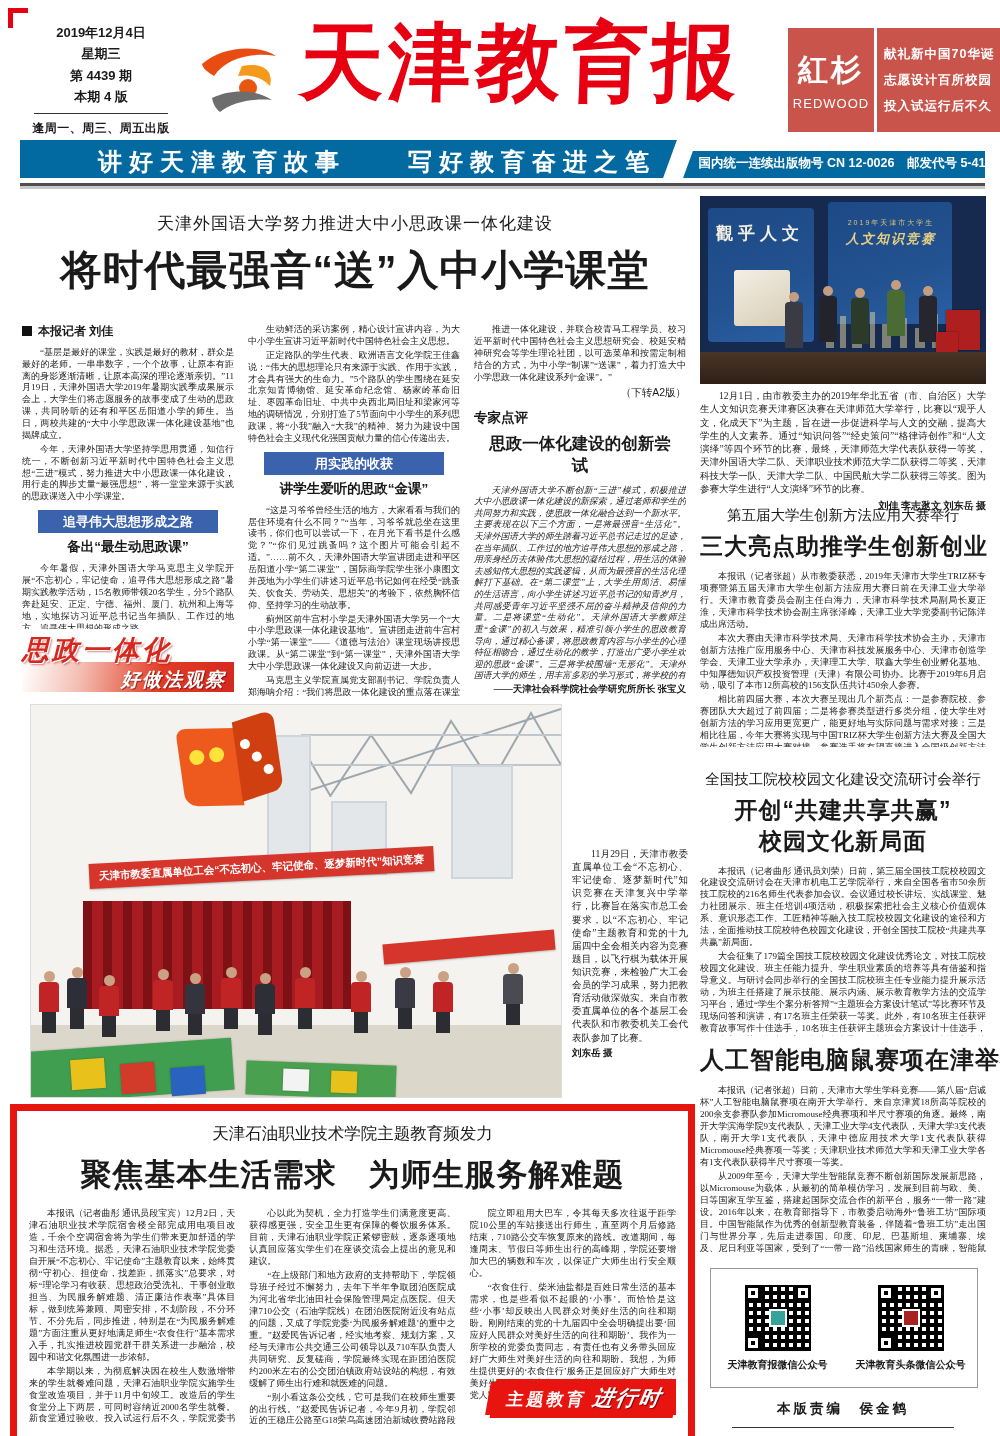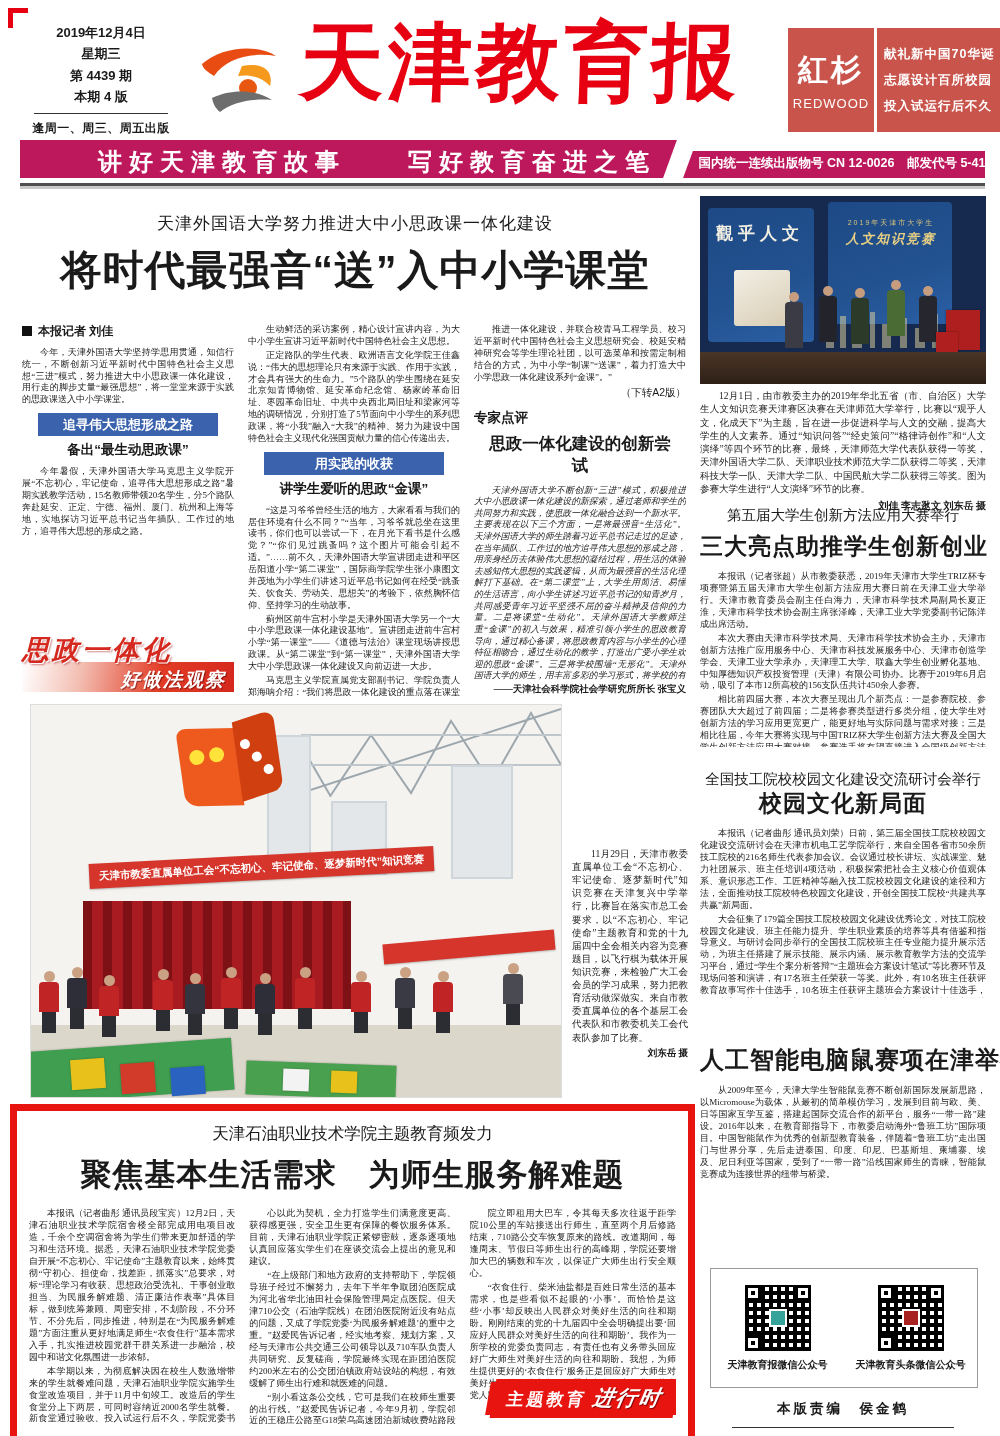--- a/index.html
+++ b/index.html
@@ -19,21 +19,21 @@
             font-size:84px;line-height:1.15;letter-spacing:4px;white-space:nowrap;
             transform:skewX(-2deg)}
   .redwood{position:absolute;left:788px;top:28px;height:104px;display:flex;gap:3px}
   .rw-box{background:#c9544c;color:#fff;width:86px;display:flex;flex-direction:column;
           align-items:center;justify-content:center}
   .rw-cn{font-size:30px;letter-spacing:3px;font-weight:bold}
   .rw-en{font-size:13px;letter-spacing:1px;margin-top:5px;font-family:"Liberation Sans",sans-serif}
   .rw-lines{background:#c9544c;color:#fff;width:112px;display:flex;flex-direction:column;
             justify-content:center;gap:9px;padding:0 7px;font-size:12.5px;font-weight:bold;
             font-family:"Liberation Sans",sans-serif;letter-spacing:1px}
-  .blue-banner{position:absolute;left:20px;top:140px;width:965px;height:38px;background:#be185d}
+  .blue-banner{position:absolute;left:20px;top:140px;width:965px;height:38px;background:#0369a1}
   .slogan{position:absolute;left:78px;top:6px;color:#fff;font-weight:bold;font-size:24px;
           letter-spacing:7px;font-family:"Liberation Sans",sans-serif;white-space:nowrap}
   .banner-topwhite{position:absolute;left:668px;top:0;width:300px;height:11px;background:#fff}
   .banner-notch{position:absolute;left:650px;top:-2px;width:20px;height:42px;background:#fff;
                 transform:skewX(-20deg)}
   .pubcode{position:absolute;left:676px;top:15px;width:292px;text-align:center;color:#fff;
            font-weight:bold;font-size:12.5px;font-family:"Liberation Sans",sans-serif}
   .header-rule{position:absolute;left:20px;top:183px;width:965px;height:3px;background:#4f4f4f;
                box-shadow:0 3px 0 #c9c9c9}
 
@@ -94,21 +94,21 @@
   .gfloor{position:absolute;left:0;bottom:0;width:100%;height:72px;background:#dcd7cb}
   .mat{position:absolute;box-shadow:0 0 2px rgba(0,0,0,.3)}
   .pfig{position:absolute;width:24px;height:62px}
   .pfig .head{position:absolute;left:7px;top:0;width:11px;height:11px;border-radius:50%;background:#caa183}
   .pfig .body{position:absolute;left:2px;top:11px;width:20px;height:30px;border-radius:4px 4px 0 0}
   .pfig .legs{position:absolute;left:5px;top:41px;width:14px;height:21px;background:#2c2c33}
 
   .gym-caption{position:absolute;left:572px;top:848px;width:116px;font-size:9.5px;line-height:1.38;
                text-align:justify}
   .gym-caption p{margin:0;text-indent:2em}
-  .gym-credit{text-align:right;font-weight:bold;font-size:9.5px;margin-top:2px}
+  .gym-credit{text-align:left;font-weight:bold;font-size:9.5px;margin-top:2px}
 
   
   .bottom{position:absolute;left:10px;top:1104px;width:685px;height:340px;box-sizing:border-box;
           border:7px solid #e8140f;background:#fff;padding:6px 12px 0}
   .bottom .kicker{text-align:center;font-family:"Liberation Sans",sans-serif;font-size:16.5px;margin-top:6px}
   .bottom .headline{text-align:center;font-family:"Liberation Sans",sans-serif;font-weight:900;
                     font-size:31px;margin:9px 0 12px;letter-spacing:1px;white-space:nowrap}
   .bcols{display:flex;gap:14px;height:216px;overflow:hidden}
   .bcol{position:relative;width:208px;font-size:9px;line-height:1.33;text-align:justify}
   .bcol p{margin:0 0 2px;text-indent:2em}
@@ -215,20 +215,21 @@
   <section class="lead">
     <div class="kicker">天津外国语大学努力推进大中小思政课一体化建设</div>
     <h2 class="headline">将时代最强音“送”入中小学课堂</h2>
     <div class="columns">
 
       <div class="col">
         <div class="byline">
           <span class="sq"></span><span>本报记者 刘佳</span>
         </div>
         <div class="col1-text">
+          <p>“基层是最好的课堂，实践是最好的教材，群众是最好的老师。一串串数字，一个个故事，让原本有距离的身影逐渐清晰，让原本高深的理论逐渐亲切。”11月19日，天津外国语大学2019年暑期实践季成果展示会上，大学生们将志愿服务的故事变成了生动的思政课，共同聆听的还有和平区岳阳道小学的师生。当日，两校共建的“大中小学思政课一体化建设基地”也揭牌成立。</p>
           <p>今年，天津外国语大学坚持学思用贯通，知信行统一，不断创新习近平新时代中国特色社会主义思想“三进”模式，努力推进大中小思政课一体化建设，用行走的脚步丈量“最强思想”，将一堂堂来源于实践的思政课送入中小学课堂。</p>
           <div class="sec-head">追寻伟大思想形成之路</div>
           <div class="sec-sub">备出“最生动思政课”</div>
           <p>今年暑假，天津外国语大学马克思主义学院开展“不忘初心，牢记使命，追寻伟大思想形成之路”暑期实践教学活动，15名教师带领20名学生，分5个路队奔赴延安、正定、宁德、福州、厦门、杭州和上海等地，实地探访习近平总书记当年插队、工作过的地方，追寻伟大思想的形成之路。</p>
 
         </div>
         <div class="szyth">
           <div class="szyth-top">思政一体化</div>
           <div class="szyth-bar">
             <span>好做法观察</span>
@@ -438,30 +439,32 @@
     <h3 class="r-headline">三大亮点助推学生创新创业</h3>
     <div class="r-body" style="height:176px;overflow:hidden">
       <p>本报讯（记者张超）从市教委获悉，2019年天津市大学生TRIZ杯专项赛暨第五届天津市大学生创新方法应用大赛日前在天津工业大学举行。天津市教育委员会副主任白海力，天津市科学技术局副局长夏正淮，天津市科学技术协会副主席张泽峰，天津工业大学党委副书记陈洋成出席活动。</p>
       <p>本次大赛由天津市科学技术局、天津市科学技术协会主办，天津市创新方法推广应用服务中心、天津市科技发展服务中心、天津市创造学学会、天津工业大学承办，天津理工大学、联鑫大学生创业孵化基地、中知厚德知识产权投资管理（天津）有限公司协办。比赛于2019年6月启动，吸引了本市12所高校的156支队伍共计450余人参赛。</p>
       <p>相比前四届大赛，本次大赛呈现出几个新亮点：一是参赛院校、参赛团队大大超过了前四届；二是将参赛类型进行多类分组，使大学生对创新方法的学习应用更宽更广，能更好地与实际问题与需求对接；三是相比往届，今年大赛将实现与中国TRIZ杯大学生创新方法大赛及全国大学生创新方法应用大赛对接，参赛选手将有望直接进入全国级创新方法大赛，使学生创新更上一个新台阶。</p>
     </div>
   </article>
 
   <article class="r-art" style="top:770px">
     <div class="r-kicker">全国技工院校校园文化建设交流研讨会举行</div>
+    <h3 class="r-headline" style="margin-bottom:2px">开创“共建共享共赢”</h3>
     <h3 class="r-headline" style="margin-top:0">校园文化新局面</h3>
     <div class="r-body" style="height:170px;overflow:hidden">
       <p>本报讯（记者曲彤 通讯员刘荣）日前，第三届全国技工院校校园文化建设交流研讨会在天津市机电工艺学院举行，来自全国各省市50余所技工院校的216名师生代表参加会议。会议通过校长讲坛、实战课堂、魅力社团展示、班主任培训4项活动，积极探索把社会主义核心价值观体系、意识形态工作、工匠精神等融入技工院校校园文化建设的途径和方法，全面推动技工院校特色校园文化建设，开创全国技工院校“共建共享共赢”新局面。</p>
       <p>大会征集了179篇全国技工院校校园文化建设优秀论文，对技工院校校园文化建设、班主任能力提升、学生职业素质的培养等具有借鉴和指导意义。与研讨会同步举行的全国技工院校班主任专业能力提升展示活动，为班主任搭建了展示技能、展示内涵、展示教育教学方法的交流学习平台，通过“学生个案分析答辩”“主题班会方案设计笔试”等比赛环节及现场问答和演讲，有17名班主任荣获一等奖。此外，有10名班主任获评教育故事写作十佳选手，10名班主任获评主题班会方案设计十佳选手，10名班主任获评学生个案分析十佳选手，天津市机电工艺学院等5所学校荣获优秀组织奖。</p>
     </div>
   </article>
 
   <article class="r-art" style="top:1038px">
     <h3 class="r-headline" style="font-size:24px">人工智能电脑鼠赛项在津举行</h3>
     <div class="r-body" style="height:168px;overflow:hidden">
+      <p>本报讯（记者张超）日前，天津市大学生学科竞赛——第八届“启诚杯”人工智能电脑鼠赛项在南开大学举行。来自京津冀18所高等院校的200余支参赛队参加Micromouse经典赛项和半尺寸赛项的角逐。最终，南开大学滨海学院9支代表队，天津工业大学4支代表队，天津大学3支代表队，南开大学1支代表队，天津中德应用技术大学1支代表队获得Micromouse经典赛项一等奖；天津职业技术师范大学和天津工业大学各有1支代表队获得半尺寸赛项一等奖。</p>
       <p>从2009年至今，天津大学生智能鼠竞赛不断创新国际发展新思路，以Micromouse为载体，从最初的简单模仿学习，发展到目前与欧、美、日等国家互学互鉴，搭建起国际交流合作的新平台，服务“一带一路”建设。2016年以来，在教育部指导下，市教委启动海外“鲁班工坊”国际项目。中国智能鼠作为优秀的创新型教育装备，伴随着“鲁班工坊”走出国门与世界分享，先后走进泰国、印度、印尼、巴基斯坦、柬埔寨、埃及、尼日利亚等国家，受到了“一带一路”沿线国家师生的青睐，智能鼠竞赛成为连接世界的纽带与桥梁。</p>
     </div>
   </article>
 
   <div class="qr-box">
     <div class="qr-item">
       <div class="qr">
         <span class="fp" style="left:0;top:0"></span>
           <span class="fp" style="right:0;top:0"></span>
           <span class="fp" style="left:0;bottom:0"></span>

